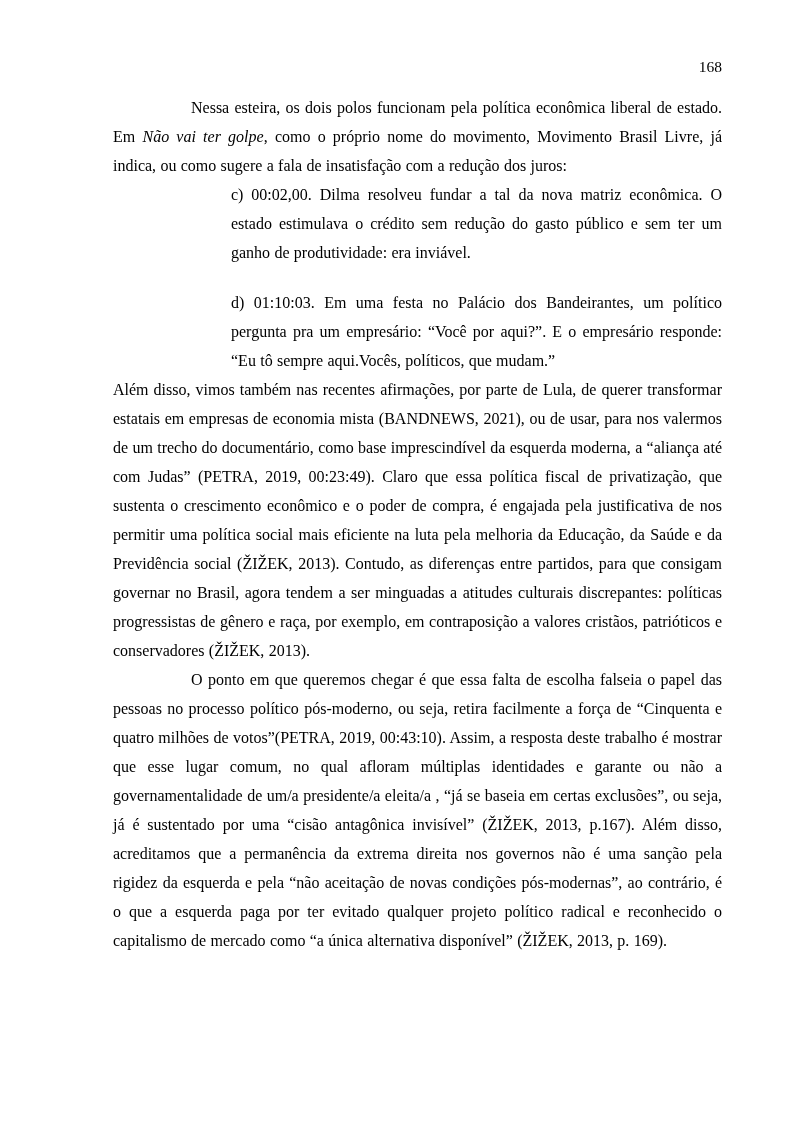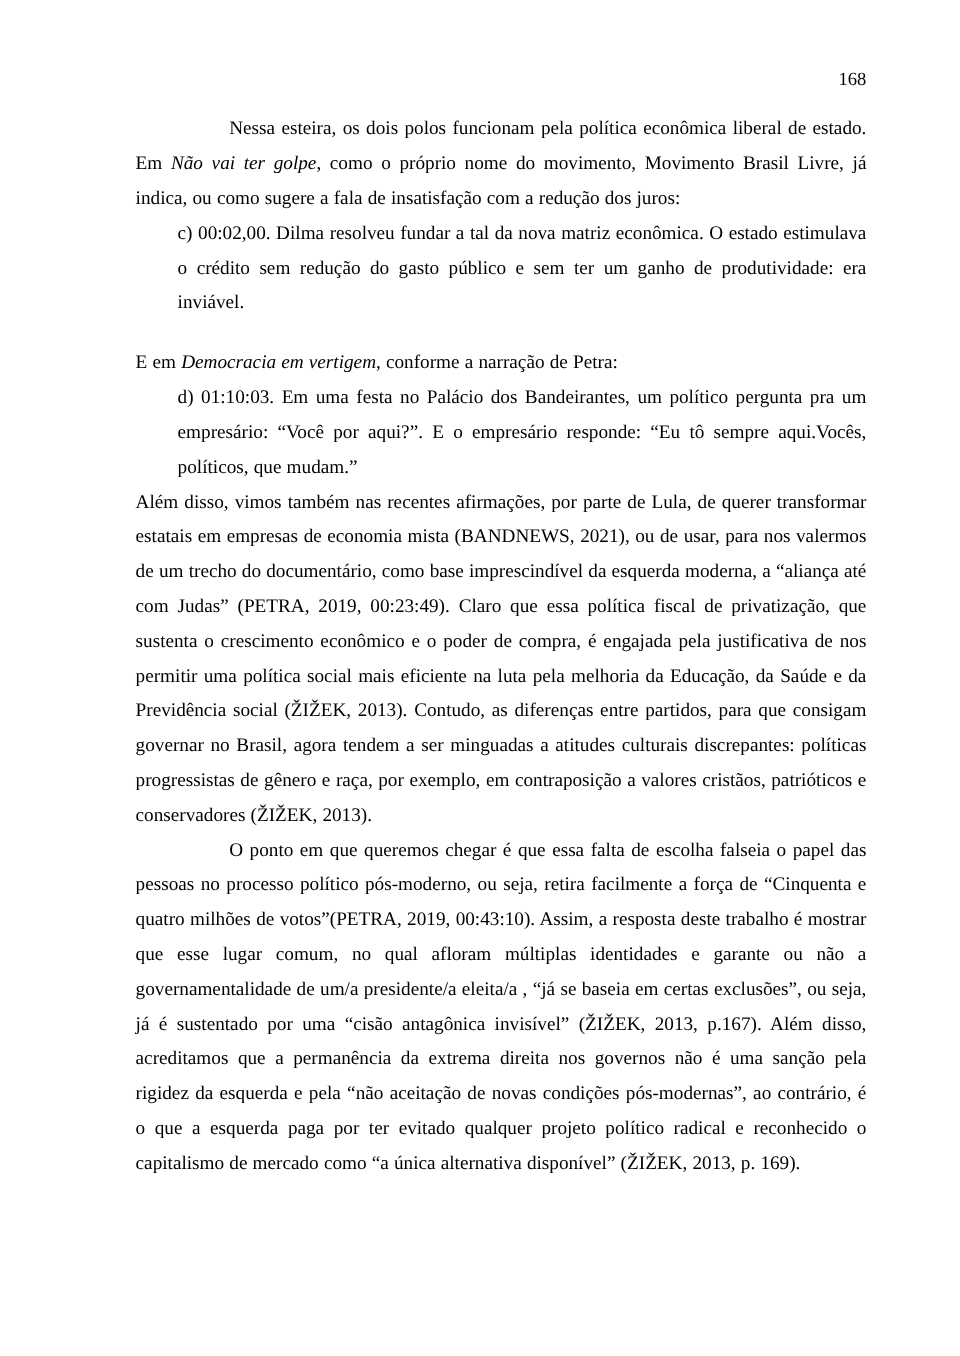--- a/index.html
+++ b/index.html
@@ -37,40 +37,39 @@
     font-size: 16px;
     line-height: 29px;
     text-align: justify;
     word-spacing: 0.02em;
   }
   .indent { text-indent: 78px; }
   .quote {
     font-size: 16px;
     line-height: 29px;
     text-align: justify;
-    margin-left: 35px;
+    margin-left: 118px;
     word-spacing: 0.02em;
   }
   .gap-after { margin-bottom: 21px; }
   em.title { font-style: italic; }
 </style>
 </head>
 <body>
 
 <div class="sheet">
 
   <div class="page-number">168</div>
 
   <div class="content">
 
     <p class="par indent"><span>Nessa esteira, os dois polos funcionam pela política econômica liberal de estado. Em </span><em class="title">Não vai ter golpe</em><span>, como o próprio nome do movimento, Movimento Brasil Livre, já indica, ou como sugere a fala de insatisfação com a redução dos juros:</span></p>
 
     <p class="quote gap-after">c) 00:02,00. Dilma resolveu fundar a tal da nova matriz econômica. O estado estimulava o crédito sem redução do gasto público e sem ter um ganho de produtividade: era inviável.</p>
 
-    <p class="par"><span>E em </span><em class="title">Democracia em vertigem</em><span>, conforme a narração de Petra:</span></p>
 
     <p class="quote">d) 01:10:03. Em uma festa no Palácio dos Bandeirantes, um político pergunta pra um empresário: “Você por aqui?”. E o empresário responde: “Eu tô sempre aqui.Vocês, políticos, que mudam.”</p>
 
     <p class="par">Além disso, vimos também nas recentes afirmações, por parte de Lula, de querer transformar estatais em empresas de economia mista (BANDNEWS, 2021), ou de usar, para nos valermos de um trecho do documentário, como base imprescindível da esquerda moderna, a “aliança até com Judas” (PETRA, 2019, 00:23:49). Claro que essa política fiscal de privatização, que sustenta o crescimento econômico e o poder de compra, é engajada pela justificativa de nos permitir uma política social mais eficiente na luta pela melhoria da Educação, da Saúde e da Previdência social (ŽIŽEK, 2013). Contudo, as diferenças entre partidos, para que consigam governar no Brasil, agora tendem a ser minguadas a atitudes culturais discrepantes: políticas progressistas de gênero e raça, por exemplo, em contraposição a valores cristãos, patrióticos e conservadores (ŽIŽEK, 2013).</p>
 
     <p class="par indent">O ponto em que queremos chegar é que essa falta de escolha falseia o papel das pessoas no processo político pós-moderno, ou seja, retira facilmente a força de “Cinquenta e quatro milhões de votos”(PETRA, 2019, 00:43:10). Assim, a resposta deste trabalho é mostrar que esse lugar comum, no qual afloram múltiplas identidades e garante ou não a governamentalidade de um/a presidente/a eleita/a , “já se baseia em certas exclusões”, ou seja, já é sustentado por uma “cisão antagônica invisível” (ŽIŽEK, 2013, p.167). Além disso, acreditamos que a permanência da extrema direita nos governos não é uma sanção pela rigidez da esquerda e pela “não aceitação de novas condições pós-modernas”, ao contrário, é o que a esquerda paga por ter evitado qualquer projeto político radical e reconhecido o capitalismo de mercado como “a única alternativa disponível” (ŽIŽEK, 2013, p. 169).</p>
 
   </div>
 </div>
 

